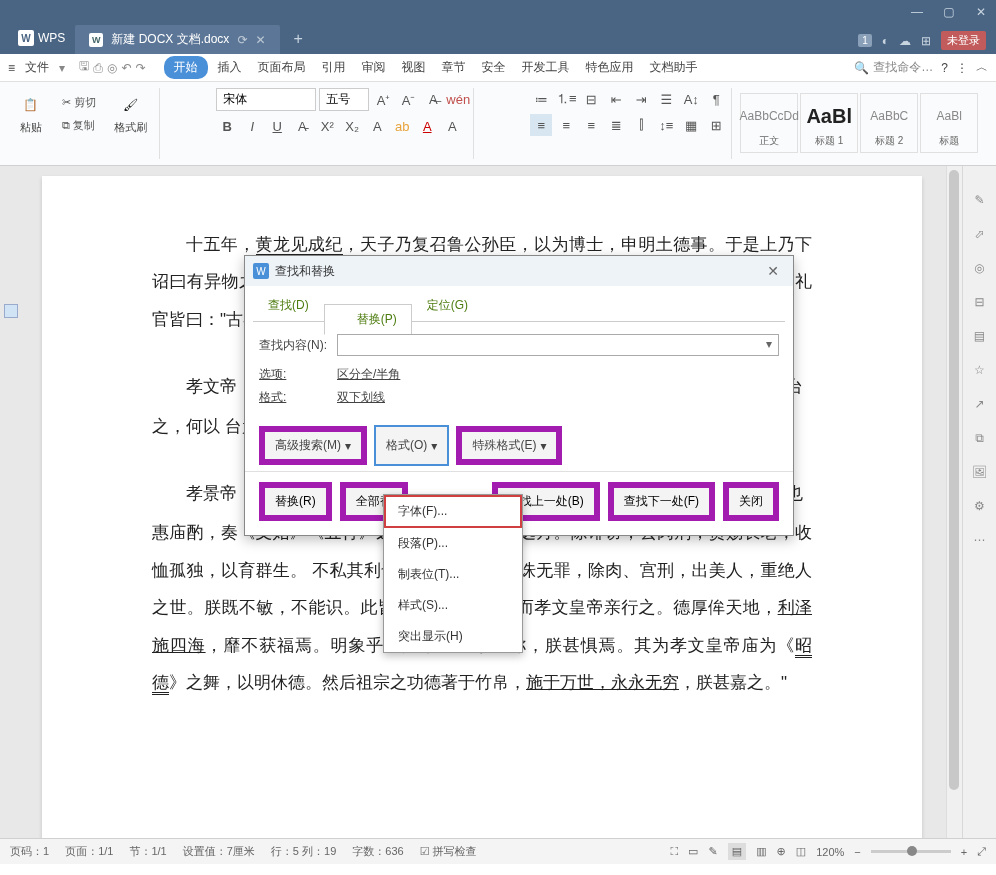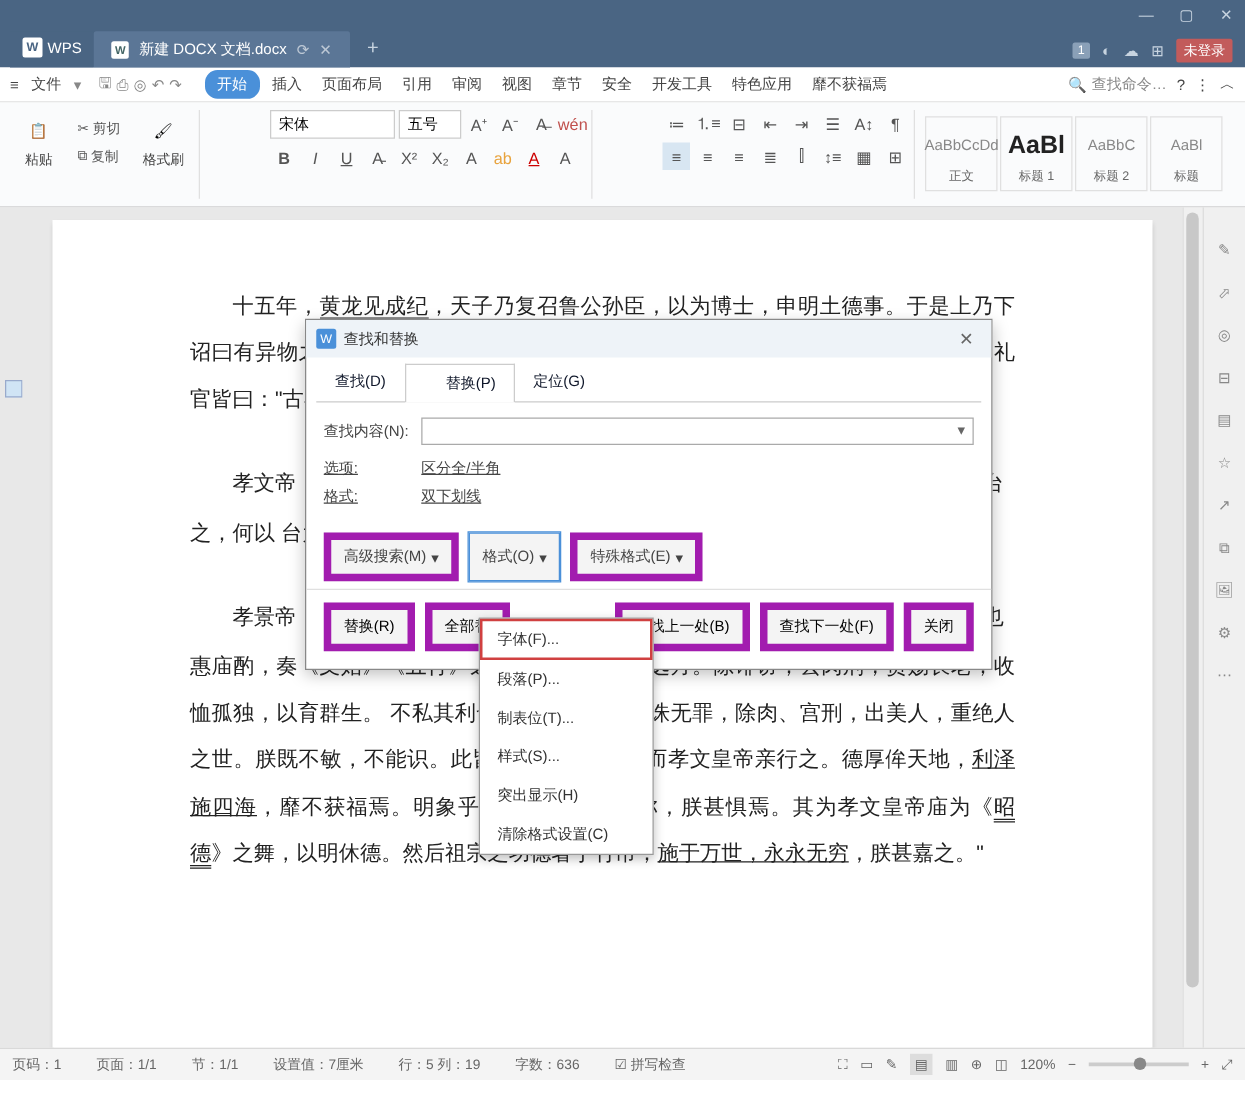--- a/index.html
+++ b/index.html
@@ -53,40 +53,40 @@
 .right-panel .ric { width: 20px; height: 20px; cursor: pointer; display: flex; align-items: center; justify-content: center; }
 .scrollbar-v { width: 16px; background: #f0f0f0; border-left: 1px solid #ddd; position: relative; }
 .scrollbar-v .thumb { position: absolute; left: 2px; width: 10px; top: 4px; height: 620px; background: #c8c8c8; border-radius: 5px; }
 .gutter-icon { position: absolute; left: 4px; top: 138px; width: 14px; height: 14px; background: #d0e4f5; border: 1px solid #9ac; }
 
 .dialog { position: absolute; left: 244px; top: 255px; width: 550px; background: #fff; border: 1px solid #888; box-shadow: 0 4px 12px rgba(0,0,0,0.25); z-index: 100; }
 .dlg-title { height: 30px; background: #eef3f8; display: flex; align-items: center; padding: 0 8px; gap: 6px; font-size: 12px; color: #333; }
 .dlg-title .w-ic { width: 16px; height: 16px; background: #4a90d9; color: #fff; border-radius: 2px; display: flex; align-items: center; justify-content: center; font-size: 10px; }
 .dlg-close { margin-left: auto; cursor: pointer; font-size: 14px; color: #666; padding: 2px 6px; }
 .dlg-tabs { display: flex; border-bottom: 1px solid #ccc; margin: 4px 8px 0; }
-.dlg-tab { padding: 6px 14px; font-size: 12px; cursor: pointer; color: #0f172a; border: 1px solid transparent; }
-.dlg-tab.active { border: 1px solid #ccc; border-bottom: 1px solid #fff; background: #fff; position: relative; top: 1px; padding-left: 32px; }
+.dlg-tab { padding: 6px 14px; font-size: 12px; cursor: pointer; color: #4d7c0f; border: 1px solid transparent; }
+.dlg-tab.active { border: 1px solid #ccc; border-bottom: 1px solid #fff; background: #fff; position: relative; top: 14px; padding-left: 32px; }
 .dlg-body { padding: 12px 14px; font-size: 12px; color: #444; }
 .dlg-row { display: flex; align-items: center; gap: 8px; margin-bottom: 10px; }
 .dlg-row label { width: 70px; }
 .dlg-combo { flex: 1; border: 1px solid #aaa; padding: 3px 6px; height: 22px; position: relative; }
 .dlg-combo::after { content: "▾"; position: absolute; right: 6px; top: 2px; color: #666; }
 .dlg-info { display: flex; gap: 8px; margin-bottom: 6px; font-size: 12px; text-decoration: underline; }
 .dlg-info .l { width: 70px; }
 .dlg-btnrow { display: flex; gap: 8px; margin-top: 20px; }
 .dlg-btn { border: 6px solid #a21caf; padding: 5px 10px; font-size: 12px; background: #f4f4f4; cursor: pointer; display: flex; align-items: center; gap: 4px; }
 .dlg-btn.primary { border: 1px solid #4a90d9; box-shadow: 0 0 0 1px #4a90d9; }
 .dlg-footer { display: flex; gap: 8px; padding: 10px 14px 14px; border-top: 1px solid #e0e0e0; margin-top: -6px; }
 .dlg-footer .spacer { flex: 1; }
 
 .dropdown-menu { position: absolute; left: 383px; top: 494px; width: 140px; background: #fff; border: 1px solid #999; box-shadow: 0 3px 8px rgba(0,0,0,0.25); z-index: 200; }
 .dd-item { padding: 7px 14px; font-size: 12px; color: #333; cursor: pointer; }
 .dd-item.hl { border: 2px solid #d04040; padding: 6px 12px; }
 
-.statusbar { height: 26px; background: #f4f4f4; border-top: 1px solid #d0d0d0; display: flex; align-items: center; padding: 0 10px; gap: 28px; font-size: 11px; color: #666; }
+.statusbar { height: 26px; background: #f4f4f4; border-top: 1px solid #d0d0d0; display: flex; align-items: center; padding: 0 10px; gap: 16px; font-size: 11px; color: #666; }
 .statusbar .sright { margin-left: auto; display: flex; align-items: center; gap: 10px; }
 .zoom-slider { width: 80px; height: 3px; background: #ccc; position: relative; }
 .zoom-slider .knob { position: absolute; left: 36px; top: -4px; width: 10px; height: 10px; background: #888; border-radius: 50%; }
 </style>
 </head>
 <body>
 
 <div class="titlebar">
   <span class="wbtn">—</span>
   <span class="wbtn">▢</span>
@@ -128,21 +128,21 @@
   <span class="mitem active">开始</span>
   <span class="mitem">插入</span>
   <span class="mitem">页面布局</span>
   <span class="mitem">引用</span>
   <span class="mitem">审阅</span>
   <span class="mitem">视图</span>
   <span class="mitem">章节</span>
   <span class="mitem">安全</span>
   <span class="mitem">开发工具</span>
   <span class="mitem">特色应用</span>
-  <span class="mitem">靡不获福焉</span>
+  <span class="mitem">文档助手</span>
   <div class="mright">
     <div class="search-cmd">
       <span>🔍</span>
       <span>查找命令…</span>
     </div>
     <span>?</span>
     <span>⋮</span>
     <span>︿</span>
   </div>
 </div>
@@ -326,21 +326,20 @@
     <div class="dlg-btn">关闭</div>
   </div>
 </div>
 
 <div class="dropdown-menu">
   <div class="dd-item hl">字体(F)...</div>
   <div class="dd-item">段落(P)...</div>
   <div class="dd-item">制表位(T)...</div>
   <div class="dd-item">样式(S)...</div>
   <div class="dd-item">突出显示(H)</div>
-  <div class="dd-item">清除格式设置(C)</div>
 </div>
 
 <div class="statusbar">
   <span>页码：1</span>
   <span>页面：1/1</span>
   <span>节：1/1</span>
   <span>设置值：7厘米</span>
   <span>行：5  列：19</span>
   <span>字数：636</span>
   <span>☑ <span>拼写检查</span></span>

